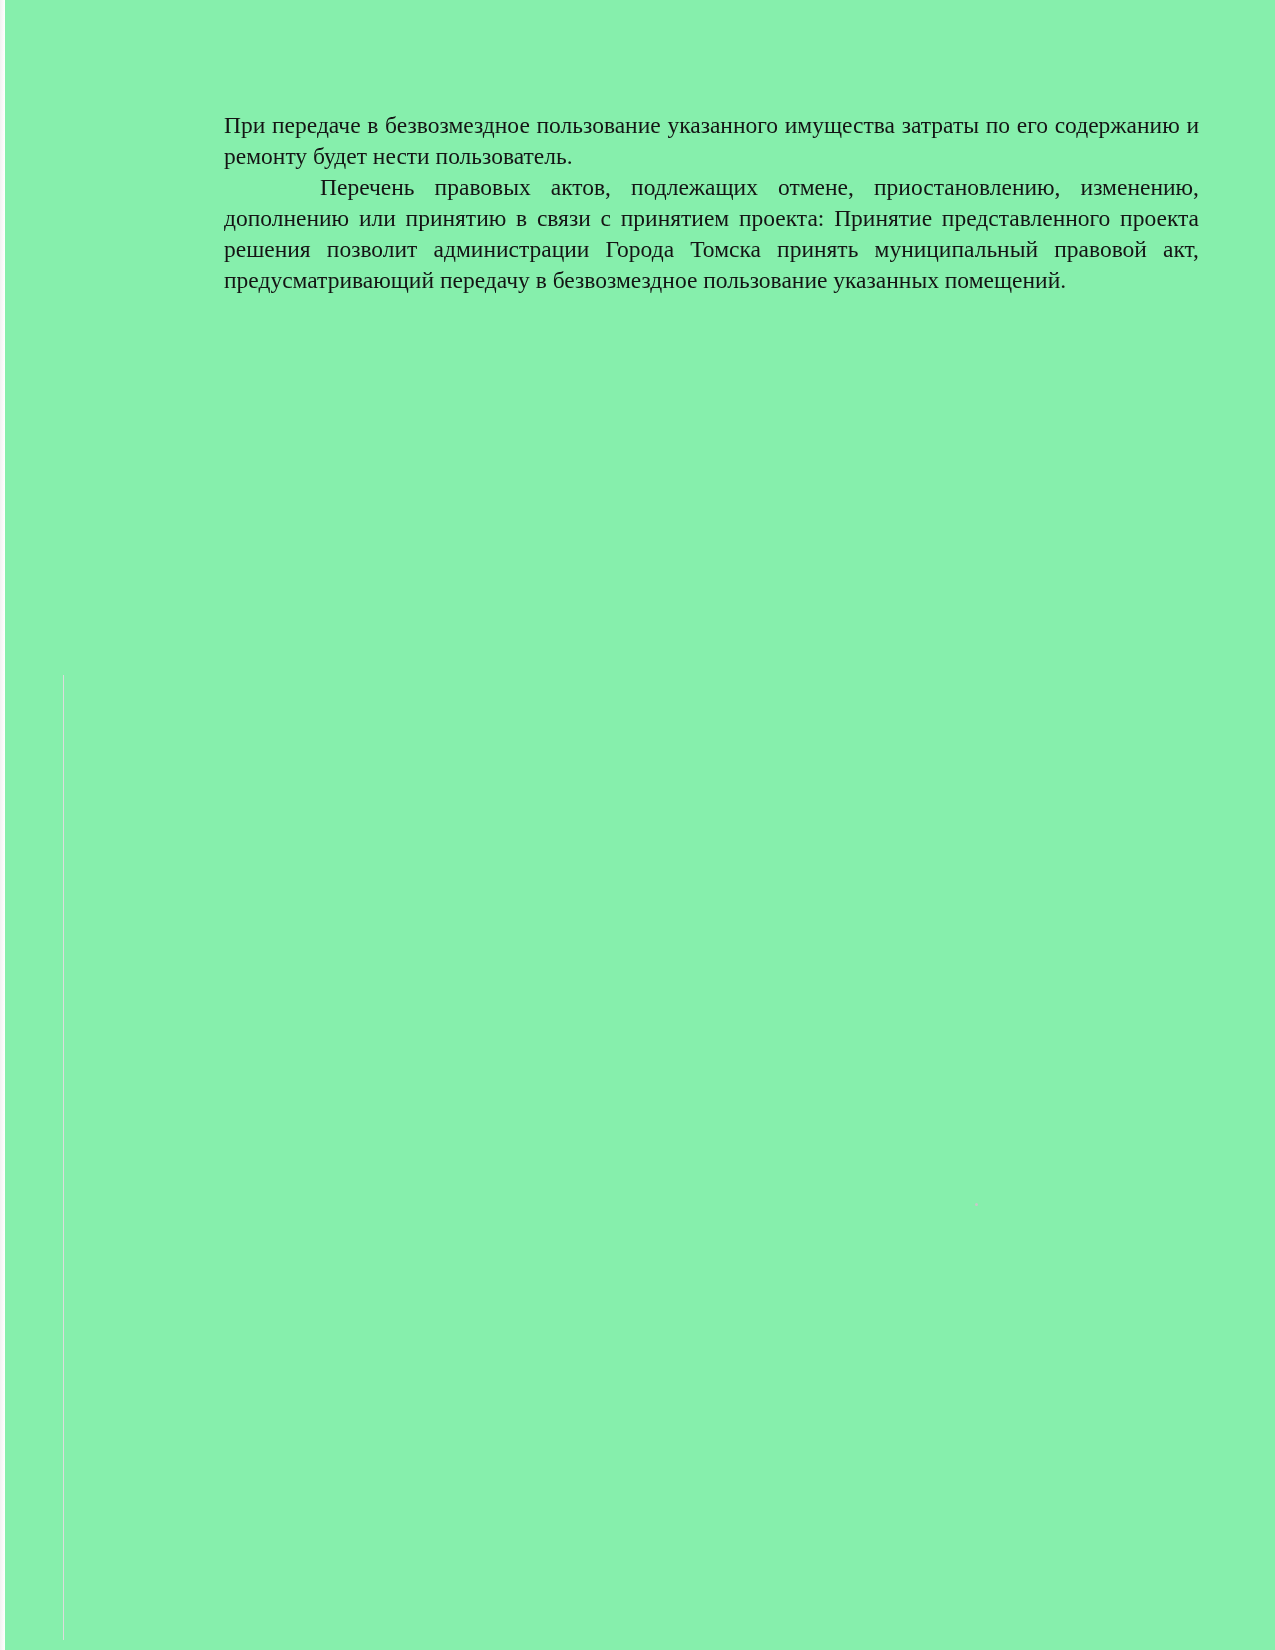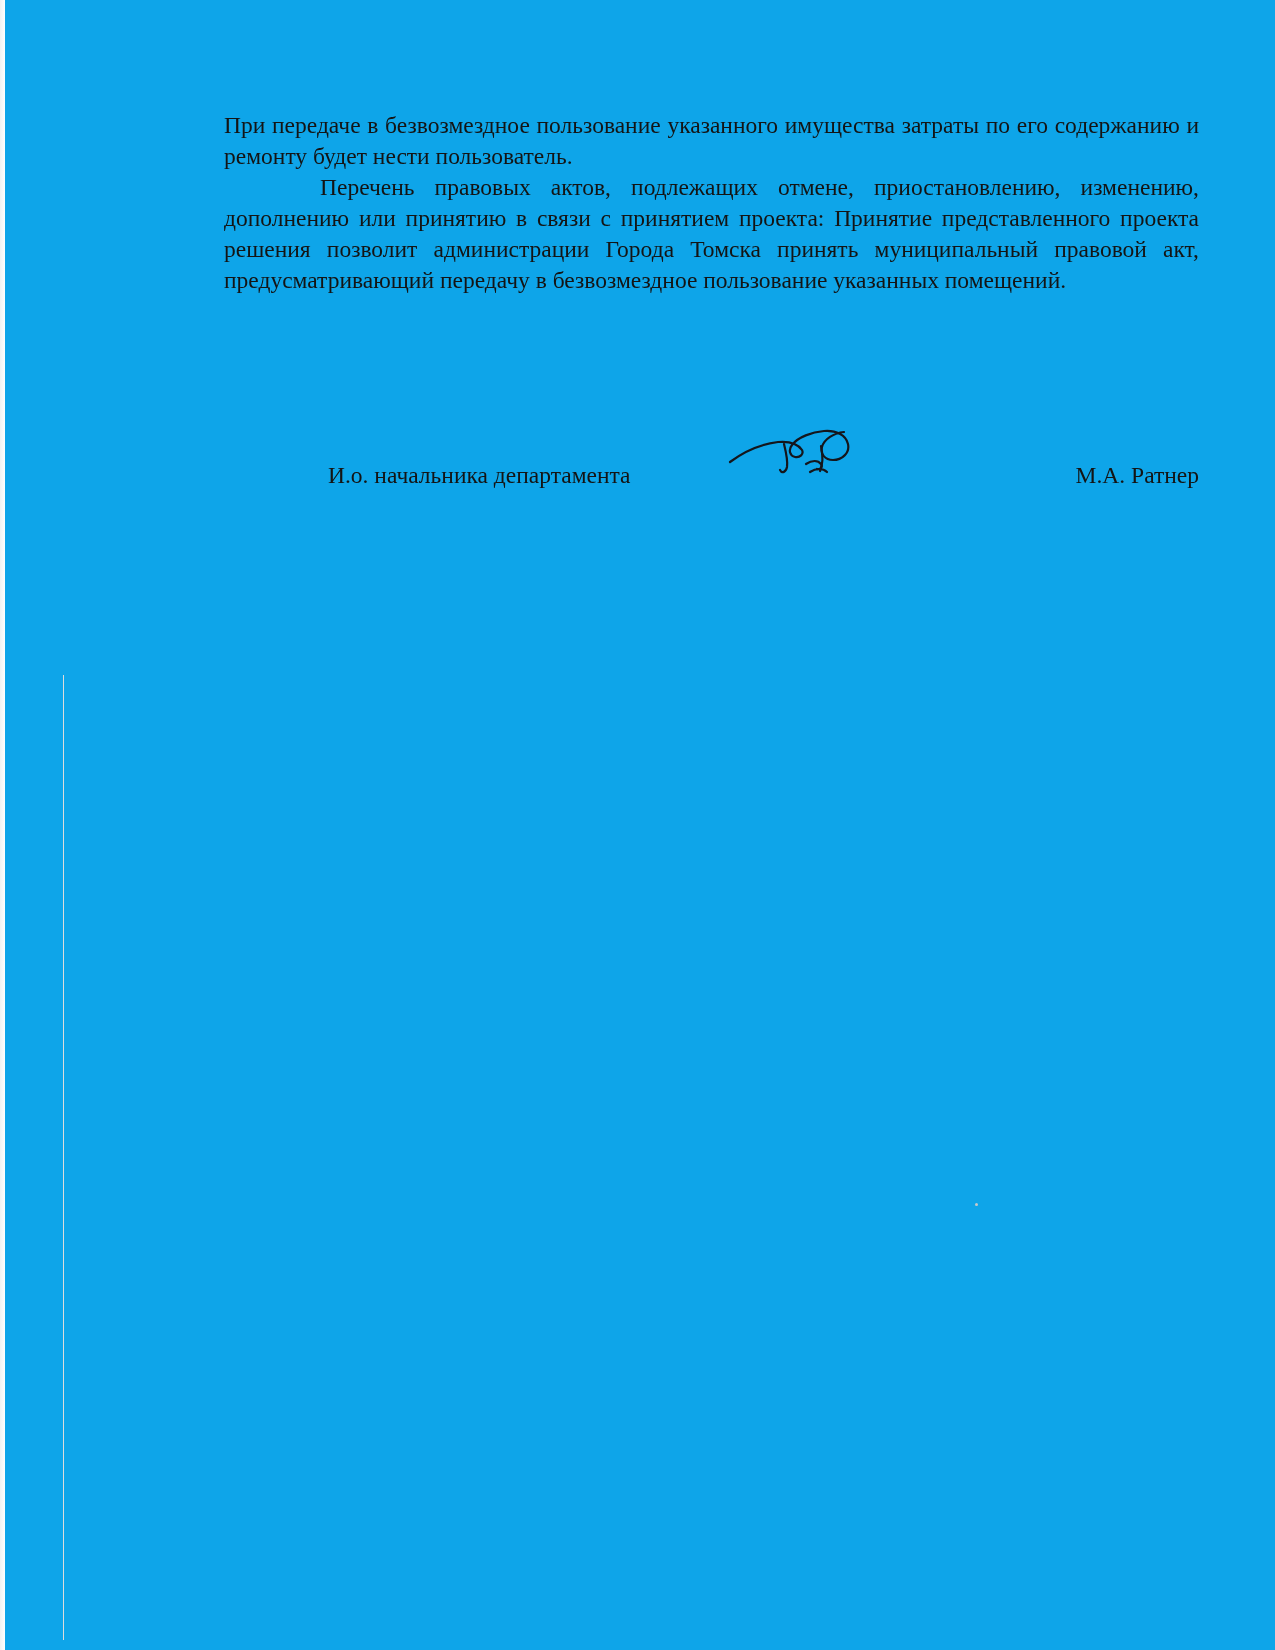--- a/index.html
+++ b/index.html
@@ -4,21 +4,21 @@
 <style>
   html, body {
     margin: 0;
     padding: 0;
     background: #ffffff;
   }
   .page {
     position: relative;
     width: 1275px;
     height: 1650px;
-    background: #0ea5e9;
+    background: #86efac;
     font-family: "Liberation Serif", serif;
     color: #111111;
     overflow: hidden;
   }
   .content {
     position: absolute;
     left: 224px;
     top: 110px;
     width: 975px;
   }
@@ -107,31 +107,14 @@
   <div class="scan-dot"></div>
 
   <div class="content">
 
     <p class="para">При передаче в безвозмездное пользование указанного имущества затраты по его содержанию и ремонту будет нести пользователь.</p>
 
     <p class="para indent"><span class="bold">Перечень правовых актов, подлежащих отмене, приостановлению, изменению, дополнению или принятию в связи с принятием проекта:</span><span> Принятие представленного проекта решения позволит администрации Города Томска принять муниципальный правовой акт, предусматривающий передачу в безвозмездное пользование указанных помещений.</span></p>
 
   </div>
 
-  <div class="sign-block">
-    <span class="sign-title">И.о. начальника  департамента</span>
-
-    <span class="signature-mark">
-      <svg width="150" height="70" viewBox="0 0 150 70" xmlns="http://www.w3.org/2000/svg">
-        <g fill="none" stroke="#14161c" stroke-width="2.2" stroke-linecap="round" stroke-linejoin="round">
-          <path d="M6 42 C 22 30, 38 24, 54 22 C 66 21, 74 24, 78 30 C 80 34, 76 38, 71 37 C 66 36, 64 30, 68 25 C 74 17, 88 12, 100 11 C 112 10, 122 15, 124 24 C 126 33, 118 40, 109 40 C 101 40, 96 34, 98 27 C 100 19, 110 13, 120 12"></path>
-          <path d="M60 24 C 62 32, 64 40, 63 47 C 62 52, 58 54, 56 50"></path>
-          <path d="M82 44 C 88 40, 94 40, 97 44 C 99 47, 96 50, 93 49"></path>
-          <path d="M86 52 C 92 48, 99 48, 103 52"></path>
-          <path d="M97 26 C 99 35, 99 44, 96 51"></path>
-        </g>
-      </svg>
-    </span>
-
-    <span class="sign-name">М.А. Ратнер</span>
-  </div>
 
 </div>
 
 </body></html>

